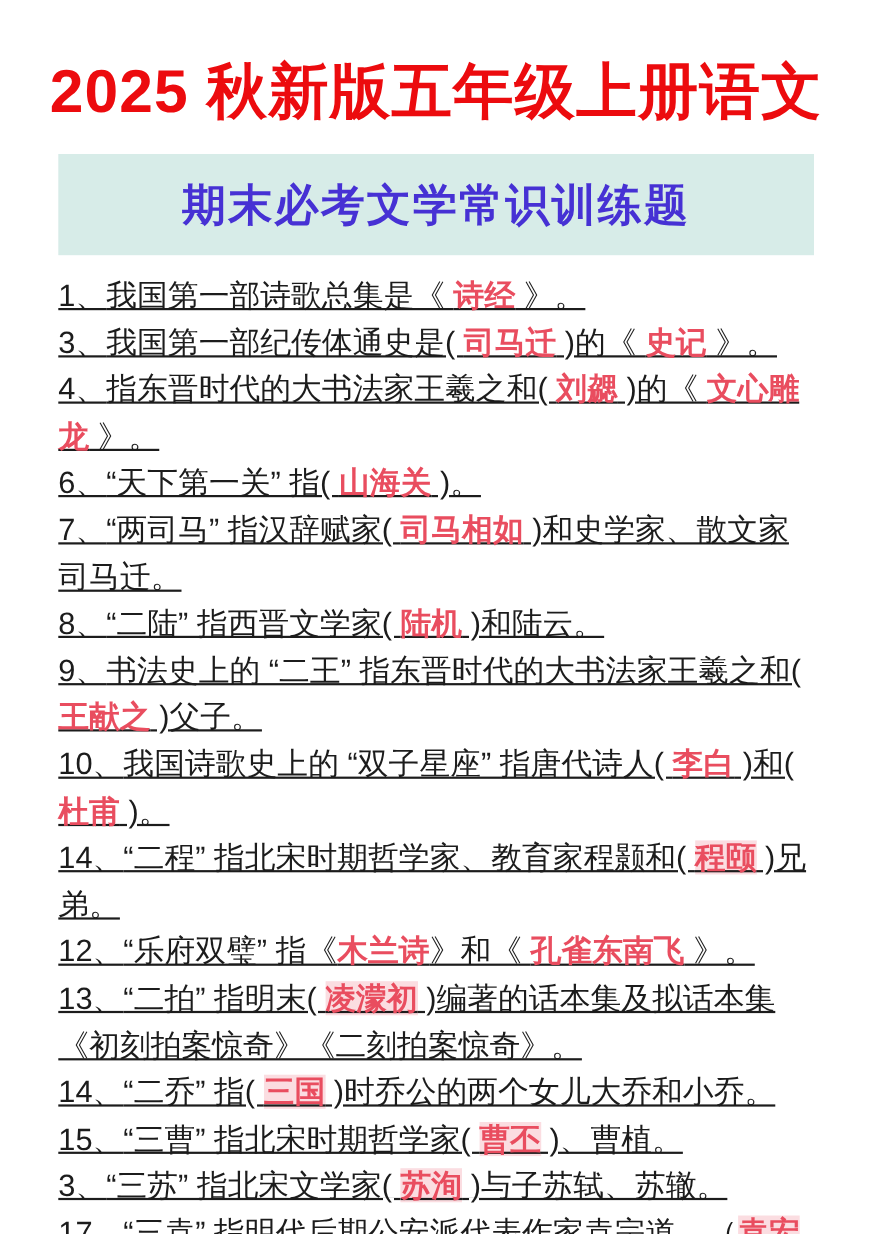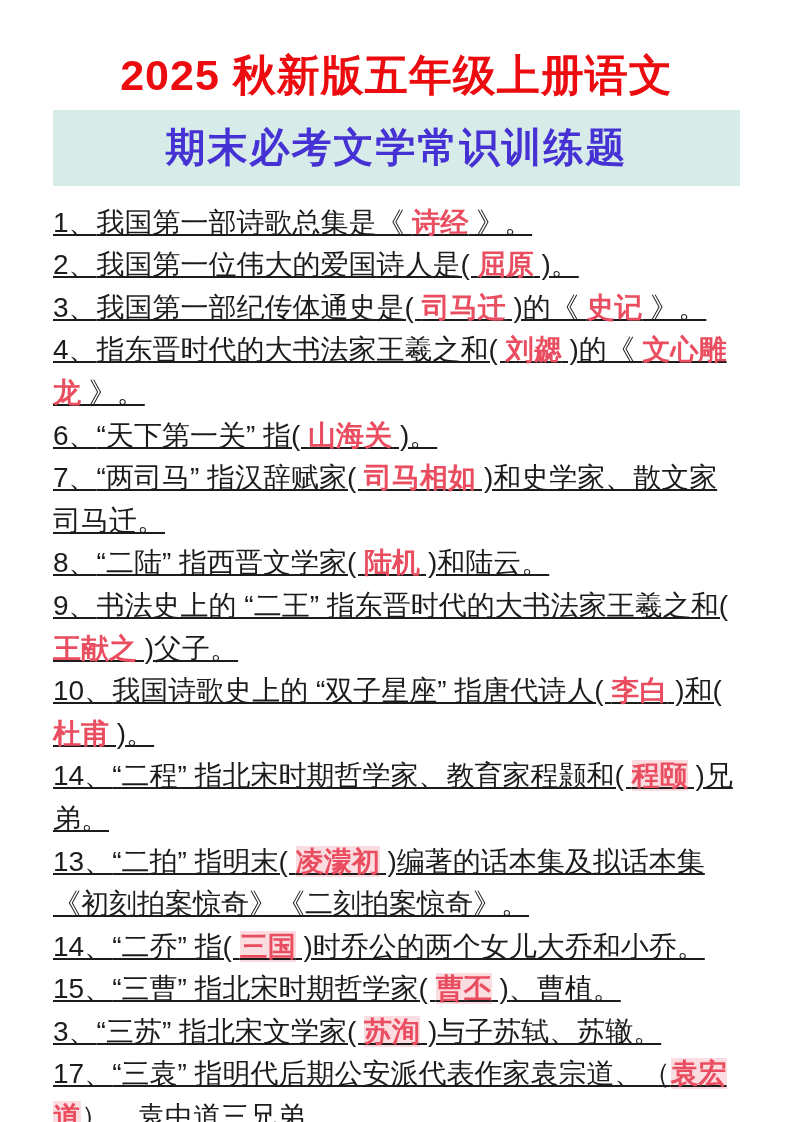--- a/index.html
+++ b/index.html
@@ -15,30 +15,30 @@
     width:793px;height:1122px;
     background:#ffffff;
     font-family:"Liberation Sans","DejaVu Sans",sans-serif;
     overflow:hidden;
   }
   .page{width:793px;height:1122px;position:relative;}
   .title{
     margin:0;
     padding-top:50px;
     text-align:center;
-    font-size:43px;
+    font-size:55px;
     font-weight:900;
     letter-spacing:1px;
     color:var(--title-red);
     line-height:1.2;
     white-space:nowrap;
   }
   .banner{
-    margin:8px 53px 0 53px;
-    height:76px;
+    margin:24px 53px 0 53px;
+    height:92px;
     background:var(--banner-bg);
     display:flex;
     align-items:center;
     justify-content:center;
   }
   .banner-text{
     margin:0;
     font-size:40px;
     font-weight:800;
     letter-spacing:2px;
@@ -68,28 +68,28 @@
 
 <div class="page">
   <h1 class="title">2025 秋新版五年级上册语文</h1>
 
   <div class="banner">
     <h2 class="banner-text">期末必考文学常识训练题</h2>
   </div>
 
   <div class="questions" id="questions">
       <p class="q"><span class="num">1、</span><span>我国第一部诗歌总集是《 </span><span class="ans">诗经</span><span> 》。</span></p>
-      <p class="q"><span class="num">2、</span><span>我国第一位伟大的爱国诗人是( </span><span class="ans">屈原</span><span> )。</span></p>
       <p class="q"><span class="num">3、</span><span>我国第一部纪传体通史是( </span><span class="ans">司马迁</span><span> )的《 </span><span class="ans">史记</span><span> 》。</span></p>
       <p class="q"><span class="num">4、</span><span>指东晋时代的大书法家王羲之和( </span><span class="ans">刘勰</span><span> )的《 </span><span class="ans">文心雕龙</span><span> 》。</span></p>
       <p class="q"><span class="num">6、</span><span>“天下第一关” 指( </span><span class="ans">山海关</span><span> )。</span></p>
       <p class="q"><span class="num">7、</span><span>“两司马” 指汉辞赋家( </span><span class="ans">司马相如</span><span> )和史学家、散文家司马迁。</span></p>
       <p class="q"><span class="num">8、</span><span>“二陆” 指西晋文学家( </span><span class="ans">陆机</span><span> )和陆云。</span></p>
       <p class="q"><span class="num">9、</span><span>书法史上的 “二王” 指东晋时代的大书法家王羲之和( </span><span class="ans">王献之</span><span> )父子。</span></p>
       <p class="q"><span class="num">10、</span><span>我国诗歌史上的 “双子星座” 指唐代诗人( </span><span class="ans">李白</span><span> )和( </span><span class="ans">杜甫</span><span> )。</span></p>
       <p class="q"><span class="num">14、</span><span>“二程” 指北宋时期哲学家、教育家程颢和( </span><span class="ans hl">程颐</span><span> )兄弟。</span></p>
+      <p class="q"><span class="num">12、</span><span>“乐府双璧” 指《</span><span class="ans">木兰诗</span><span>》和《 </span><span class="ans">孔雀东南飞</span><span> 》。</span></p>
       <p class="q"><span class="num">13、</span><span>“二拍” 指明末( </span><span class="ans hl">凌濛初</span><span> )编著的话本集及拟话本集《初刻拍案惊奇》《二刻拍案惊奇》。</span></p>
       <p class="q"><span class="num">14、</span><span>“二乔” 指( </span><span class="ans hl">三国</span><span> )时乔公的两个女儿大乔和小乔。</span></p>
       <p class="q"><span class="num">15、</span><span>“三曹” 指北宋时期哲学家( </span><span class="ans hl">曹丕</span><span> )、曹植。</span></p>
       <p class="q"><span class="num">3、</span><span>“三苏” 指北宋文学家( </span><span class="ans hl">苏洵</span><span> )与子苏轼、苏辙。</span></p>
       <p class="q"><span class="num">17、</span><span>“三袁” 指明代后期公安派代表作家袁宗道、（</span><span class="ans hl">袁宏道</span><span>）、袁中道三兄弟。</span></p>
     </div>
 </div>
 
 </body></html>

